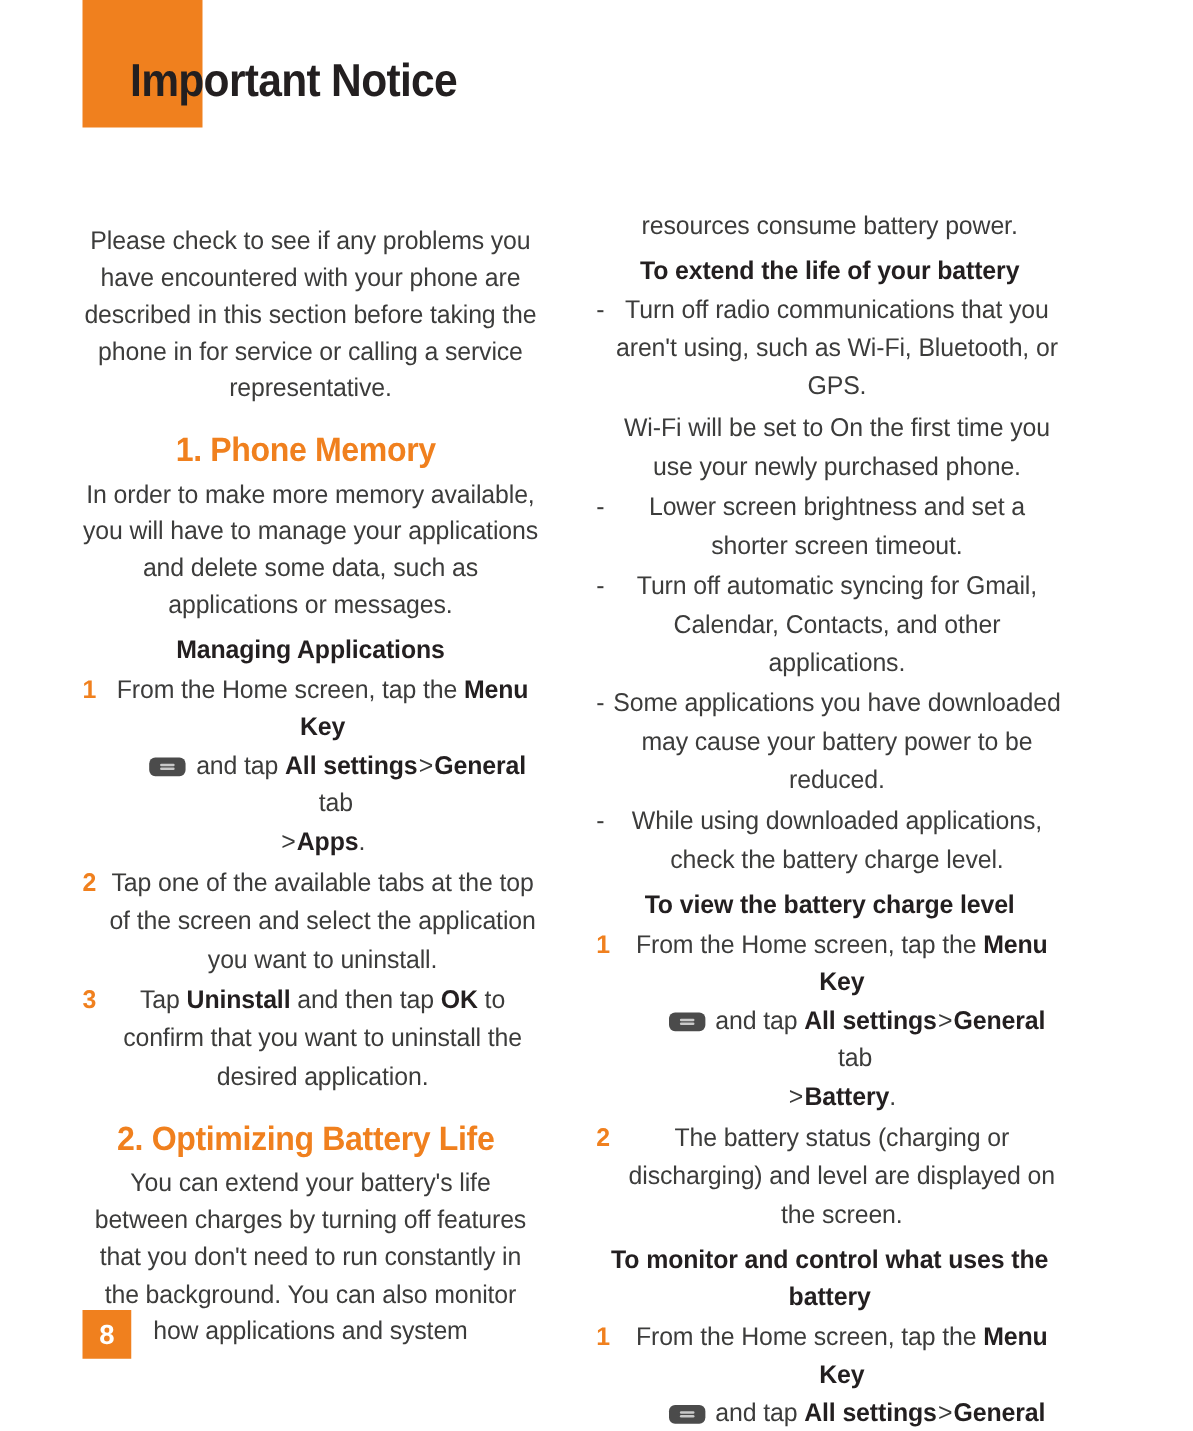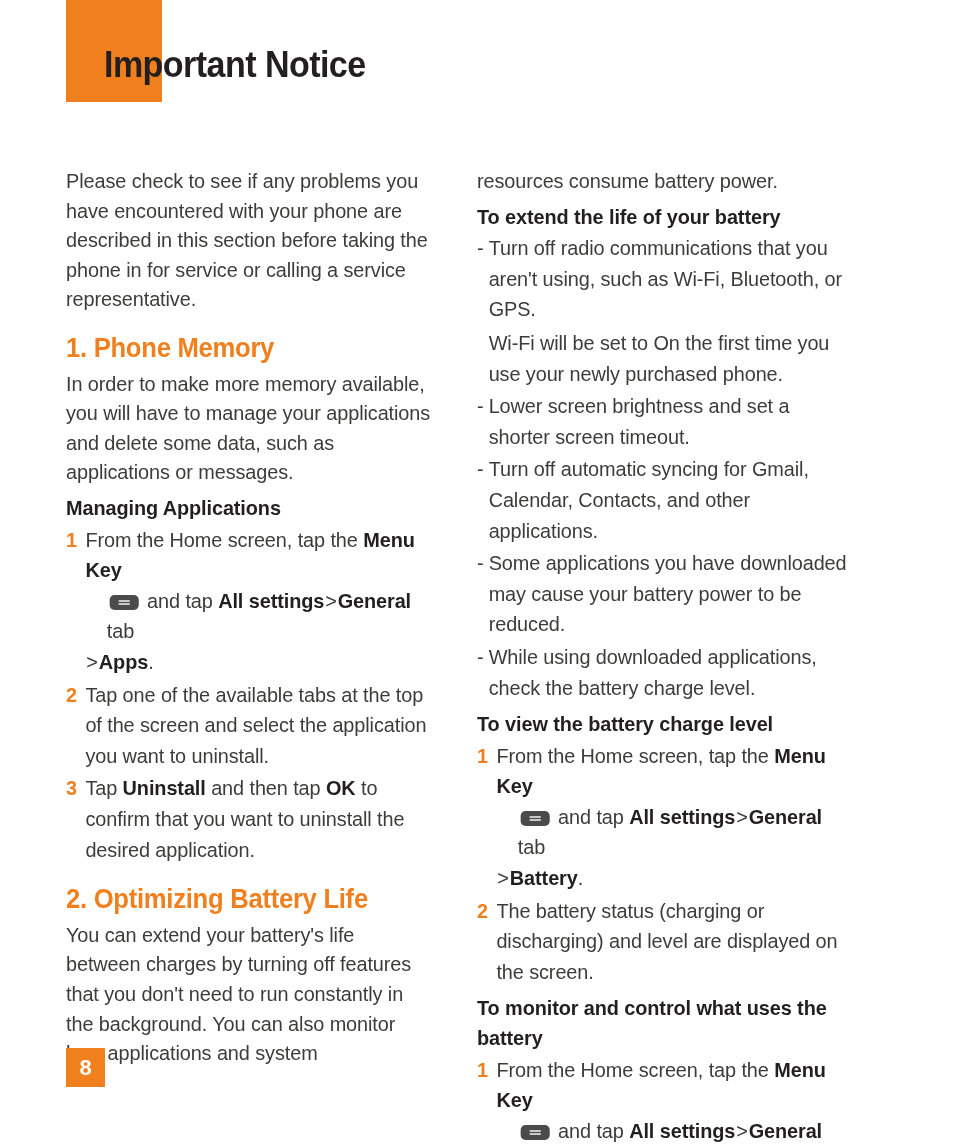--- a/index.html
+++ b/index.html
@@ -12,20 +12,21 @@
     height: 1145px;
     position: relative;
     font-family: "Liberation Sans Narrow", "Liberation Sans", "DejaVu Sans", sans-serif;
     -webkit-font-smoothing: antialiased;
   }
   .page {
     position: relative;
     width: 954px;
     height: 1145px;
     overflow: hidden;
+    text-align: center;
   }
 
   
   .header-block {
     position: absolute;
     left: 66px;
     top: 0;
     width: 96px;
     height: 102px;
     background: #F0801E;
@@ -42,21 +43,21 @@
     transform: scaleX(0.92);
     transform-origin: left center;
     white-space: nowrap;
   }
 
   
   .col {
     position: absolute;
     top: 166px;
   }
-  .col-left  { left: 66px;  width: 376px; }
+  .col-left  { left: 66px;  width: 376px; margin-top: 12px; }
   .col-right { left: 477px; width: 385px; }
 
   
   .para {
     font-size: 20.5px;
     line-height: 29.6px;
     color: #3C3C3B;
     margin: 0 0 0 0;
     transform: scaleX(0.97);
     transform-origin: left top;

